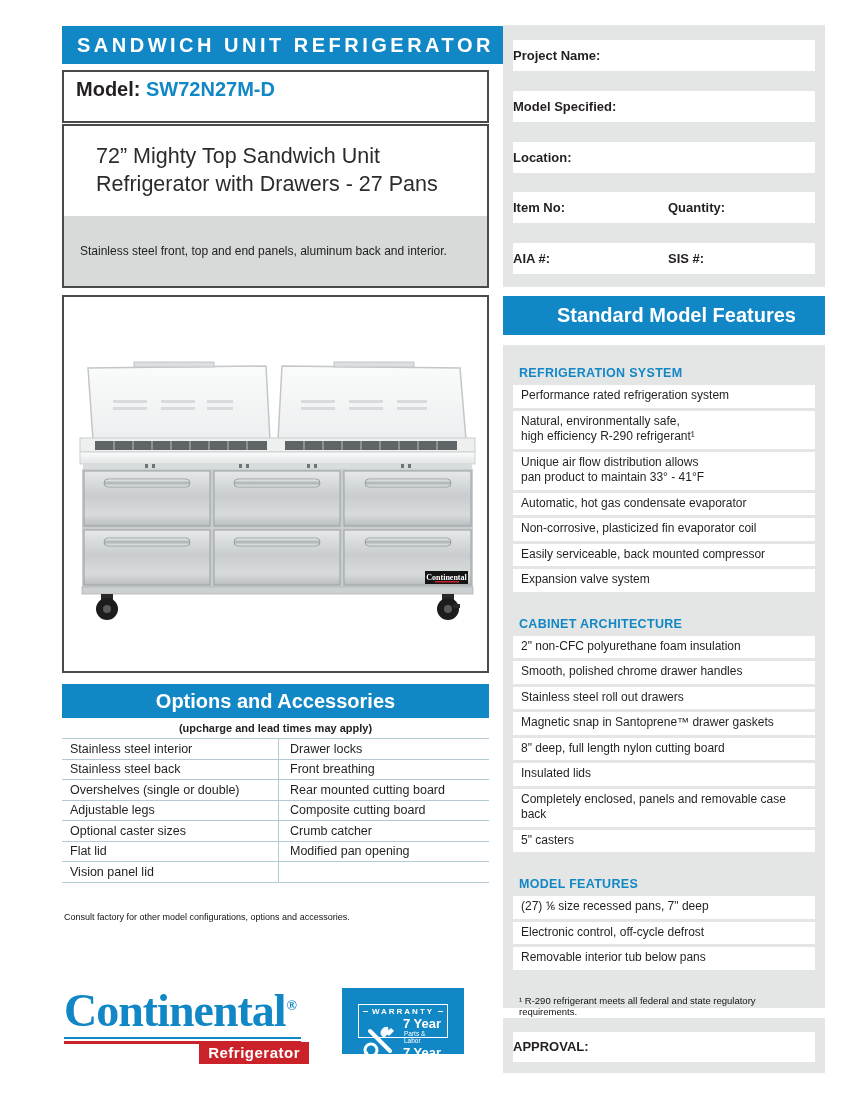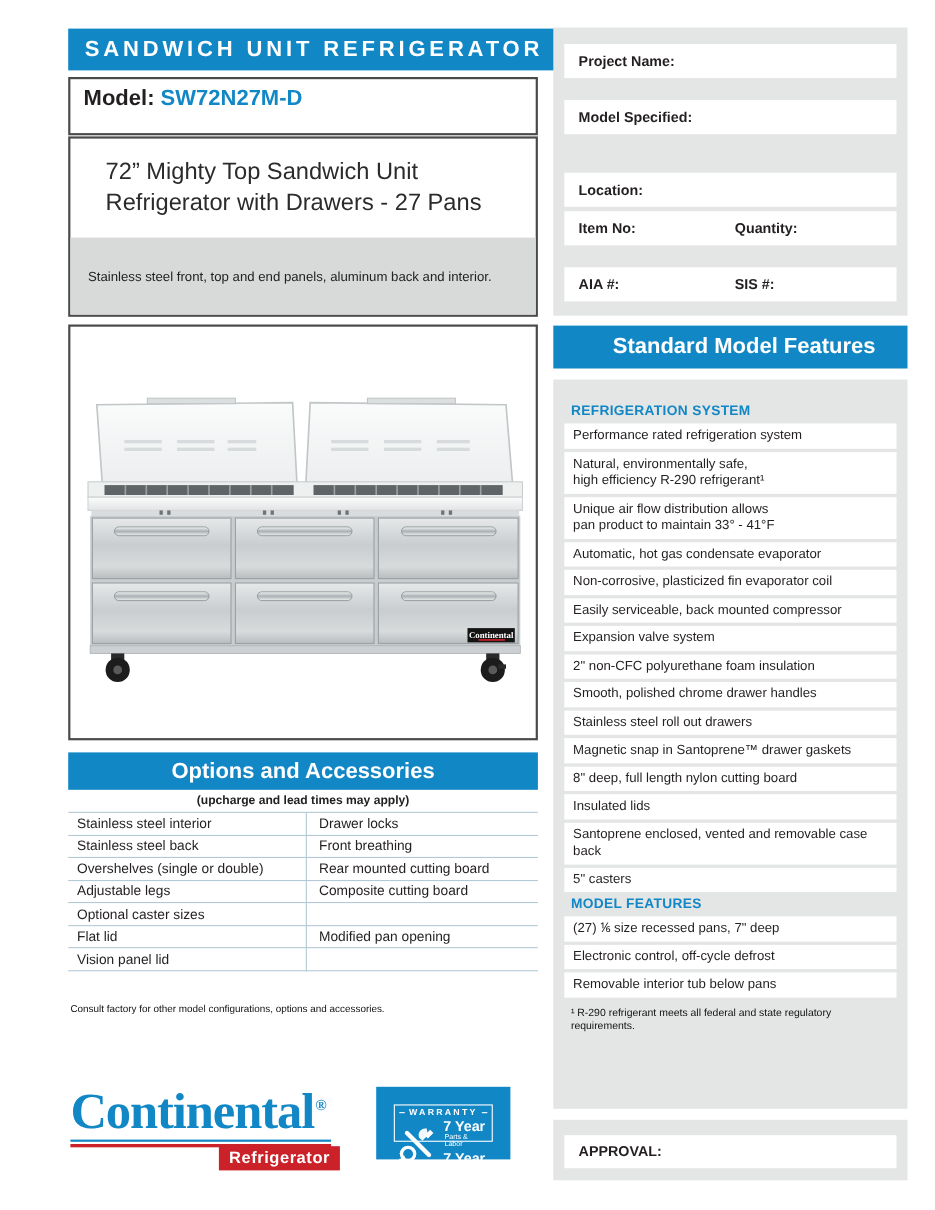--- a/index.html
+++ b/index.html
@@ -99,32 +99,32 @@
   .warranty-text{line-height:1;}
   .w-big{font-size:13px;font-weight:bold;}
   .w-small{font-size:6.5px;margin:1px 0 2px 1px;}
 
   
   .form-panel{left:503px;top:25px;width:322px;height:262px;background:var(--panel);}
   .form-box{
     position:absolute;left:10px;width:302px;height:31px;background:#fff;
     font-size:13px;font-weight:bold;line-height:31px;
   }
-  .form-label{padding-left:13px;display:inline-block;}
+  .form-label{display:inline-block;}
   .form-label.second{position:absolute;left:155px;padding-left:0;}
 
   .features-header{
     left:503px;top:296px;width:322px;height:39px;background:var(--blue);
     color:#fff;font-weight:bold;font-size:20px;display:flex;align-items:center;justify-content:center;padding-left:25px;
   }
   .features-panel{
     left:503px;top:345px;width:322px;height:663px;background:var(--panel);
     padding:21px 10px 0 10px;
   }
-  .feat-section{margin-bottom:3px;}
+  .feat-section{margin-bottom:25px;}
   .feat-title{
     color:var(--blue);font-weight:bold;font-size:12.5px;letter-spacing:.3px;
     margin:0 0 5px 6px;
   }
   .feat-row{
     background:#fff;margin-bottom:3px;padding:3px 8px 4px 8px;font-size:12px;
     line-height:15.5px;white-space:pre-line;
   }
   .footnote{font-size:9.5px;margin:9px 0 0 6px;color:#111;}
 
@@ -301,20 +301,21 @@
     <div class="opt-row">
       <div class="opt-cell left">Overshelves (single or double)</div>
       <div class="opt-cell right">Rear mounted cutting board</div>
     </div>
     <div class="opt-row">
       <div class="opt-cell left">Adjustable legs</div>
       <div class="opt-cell right">Composite cutting board</div>
     </div>
     <div class="opt-row">
       <div class="opt-cell left">Optional caster sizes</div>
+      <div class="opt-cell right">Crumb catcher</div>
     </div>
     <div class="opt-row">
       <div class="opt-cell left">Flat lid</div>
       <div class="opt-cell right">Modified pan opening</div>
     </div>
     <div class="opt-row">
       <div class="opt-cell left">Vision panel lid</div>
       <div class="opt-cell right"></div>
     </div>
   </div>
@@ -361,21 +362,21 @@
   </div>
 </div>
 
 <div class="abs form-panel">
   <div class="form-box" style="top:15px;">
     <span class="form-label">Project Name:</span>
   </div>
   <div class="form-box" style="top:66px;">
     <span class="form-label">Model Specified:</span>
   </div>
-  <div class="form-box" style="top:132px;">
+  <div class="form-box" style="top:117px;">
     <span class="form-label">Location:</span>
   </div>
   <div class="form-box" style="top:167px;">
     <span class="form-label">Item No:</span>
     <span class="form-label second">Quantity:</span>
   </div>
   <div class="form-box" style="top:218px;">
     <span class="form-label">AIA #:</span>
     <span class="form-label second">SIS #:</span>
   </div>
@@ -393,27 +394,28 @@
         <div class="feat-row">Natural, environmentally safe,
 high efficiency R-290 refrigerant¹</div>
         <div class="feat-row">Unique air flow distribution allows
 pan product to maintain 33° - 41°F</div>
         <div class="feat-row">Automatic, hot gas condensate evaporator</div>
         <div class="feat-row">Non-corrosive, plasticized fin evaporator coil</div>
         <div class="feat-row">Easily serviceable, back mounted compressor</div>
         <div class="feat-row">Expansion valve system</div>
       </div>
       <div class="feat-section">
+        <div class="feat-title">CABINET ARCHITECTURE</div>
         <div class="feat-row">2" non-CFC polyurethane foam insulation</div>
         <div class="feat-row">Smooth, polished chrome drawer handles</div>
         <div class="feat-row">Stainless steel roll out  drawers</div>
         <div class="feat-row">Magnetic snap in Santoprene™ drawer gaskets</div>
         <div class="feat-row">8" deep, full length nylon cutting board</div>
         <div class="feat-row">Insulated lids</div>
-        <div class="feat-row">Santoprene enclosed, vented and removable case back</div>
+        <div class="feat-row">Completely enclosed, panels and removable case back</div>
         <div class="feat-row">5" casters</div>
       </div>
       <div class="feat-section">
         <div class="feat-title">MODEL FEATURES</div>
         <div class="feat-row">(27) ⅙ size recessed pans, 7" deep</div>
         <div class="feat-row">Electronic control, off-cycle defrost</div>
         <div class="feat-row">Removable interior tub below pans</div>
       </div>
     </div>
   <div class="footnote">¹ R-290 refrigerant meets all federal and state regulatory requirements.</div>

